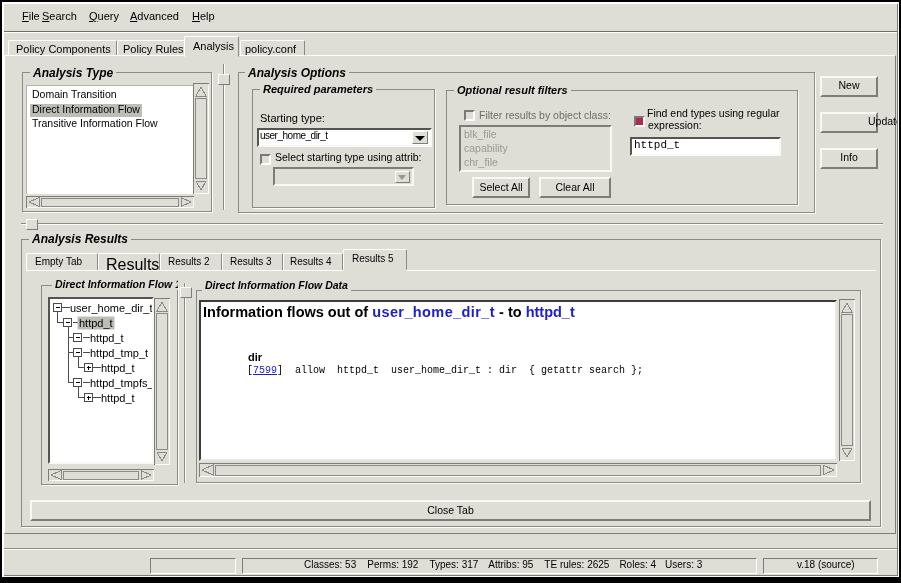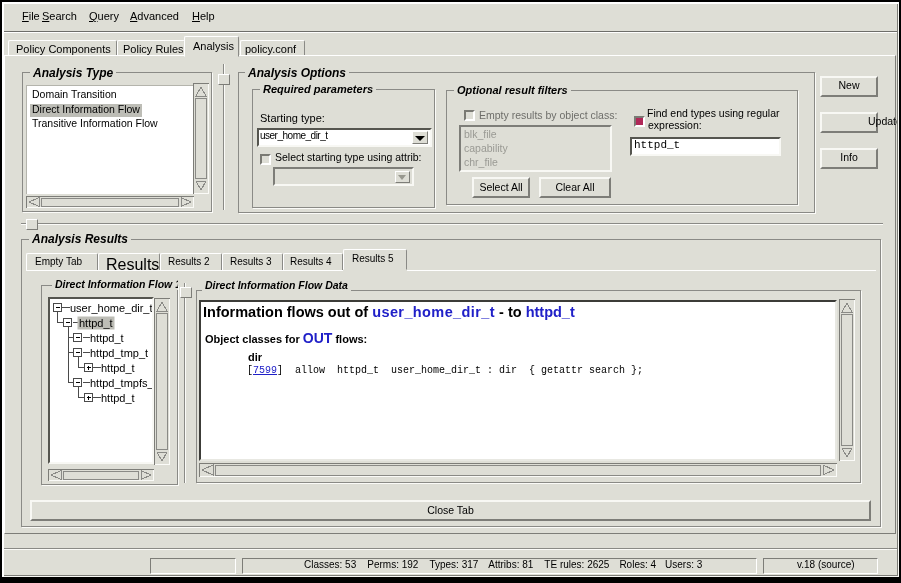--- a/index.html
+++ b/index.html
@@ -85,21 +85,21 @@
 
   <div class="abs" style="left:258px;top:152px;width:11px;height:11px;border:2px solid;border-color:#7a7a74 #ffffff #ffffff #7a7a74;background:#deded6;"></div>
   <div class="txt" style="left:273px;top:149px;">Select starting type using attrib:</div>
   <div class="abs sunken" style="left:271px;top:165px;width:141px;height:19px;background:#deded6;"></div>
   <div class="abs raised1" style="left:393px;top:169px;width:15px;height:12px;background:#deded6;"></div>
   <div class="abs" style="left:396px;top:173px;width:0;height:0;border:4px solid transparent;border-top:5px solid #98988f;"></div>
 
   <div class="abs groove" style="left:444px;top:88px;width:352px;height:115px;"></div>
   <div class="lbl" style="left:452px;top:82px;font-size:11px;">Optional result filters</div>
   <div class="abs" style="left:462px;top:108px;width:11px;height:11px;border:2px solid;border-color:#7a7a74 #ffffff #ffffff #7a7a74;background:#deded6;"></div>
-  <div class="txt" style="left:477px;top:107px;color:#6e6e6a;">Empty results by object class:</div>
+  <div class="txt" style="left:477px;top:107px;color:#6e6e6a;">Filter results by object class:</div>
   <div class="abs sunken" style="left:457px;top:123px;width:153px;height:47px;background:#deded6;"></div>
   <div class="txt" style="left:462px;top:126px;color:#9a9a94;">blk_file</div>
   <div class="txt" style="left:462px;top:140px;color:#9a9a94;">capability</div>
   <div class="txt" style="left:462px;top:154px;color:#9a9a94;">chr_file</div>
   <div class="btn" style="left:470px;top:175px;width:58px;height:21px;line-height:17px;">Select All</div>
   <div class="btn" style="left:537px;top:175px;width:72px;height:21px;line-height:17px;">Clear All</div>
 
   <div class="abs" style="left:632px;top:114px;width:11px;height:11px;border:2px solid;border-color:#7a7a74 #ffffff #ffffff #7a7a74;background:#b02858;"></div>
   <div class="txt" style="left:645px;top:105px;">Find end types using regular</div>
   <div class="txt" style="left:646px;top:117px;">expression:</div>
@@ -206,21 +206,20 @@
     <path d="M103 6 L93 1.5 V10.5 Z" fill="#deded6" stroke="#8a8a86"></path>
   </svg></div>
 
   <div class="abs" style="left:182px;top:281px;width:1px;height:200px;background:#8a8a86;box-shadow:1px 0 0 #fbfbf8;"></div>
   <div class="abs raised1" style="left:178px;top:285px;width:12px;height:11px;background:#deded6;"></div>
 
   <div class="abs groove" style="left:194px;top:288px;width:665px;height:193px;"></div>
   <div class="lbl" style="left:200px;top:277px;font-size:10.5px;">Direct Information Flow Data</div>
   <div class="abs sunken white" style="left:197px;top:298px;width:638px;height:161px;border-color:#3c3c38 #e8e8e2 #e8e8e2 #3c3c38;"></div>
   <div class="txt" style="left:201px;top:302px;font-size:14.5px;font-weight:bold;">Information flows out of <span class="blue" style="letter-spacing:0.4px;">user_home_dir_t</span> - to <span class="blue">httpd_t</span></div>
-  <div class="txt" style="left:203px;top:328px;font-size:11px;font-weight:bold;">Object classes for <span class="blue" style="font-size:14px;">OUT</span> flows:</div>
   <div class="txt" style="left:246px;top:349px;font-size:11px;font-weight:bold;">dir</div>
   <div class="txt mono" style="left:245px;top:363px;font-size:10px;">[<span class="blue" style="text-decoration:underline;">7599</span>]  allow  httpd_t  user_home_dir_t : dir  { getattr search };</div>
   <div class="abs" id="dt-vsb" style="left:837px;top:297px;width:16px;height:162px;"><svg width="16" height="162" shape-rendering="crispEdges">
     <rect x="0" y="0" width="16" height="162" fill="#deded6"></rect>
     <path d="M0.5 161.5 V0.5 H15.5" stroke="#7d7d78" fill="none"></path>
     <path d="M15.5 1 V161.5 H1" stroke="#fbfbf8" fill="none"></path>
     <path d="M8 4 L13 13 H3 Z" fill="#deded6" stroke="#8a8a86"></path>
     <rect x="2.5" y="15.5" width="11" height="131" fill="#deded6" stroke="#8a8a86"></rect>
     <path d="M8 158 L3 149 H13 Z" fill="#deded6" stroke="#8a8a86"></path>
   </svg></div>
@@ -232,21 +231,21 @@
     <rect x="16.5" y="2" width="605" height="10" fill="#deded6" stroke="#8a8a86"></rect>
     <path d="M635 7 L624 2 V12 Z" fill="#deded6" stroke="#8a8a86"></path>
   </svg></div>
 
   <div class="btn" style="left:28px;top:498px;width:841px;height:21px;line-height:17px;">Close Tab</div>
 
   <div class="abs" style="left:0;top:546px;width:897px;height:1px;background:#8a8a86;"></div>
   <div class="abs" style="left:0;top:547px;width:897px;height:1px;background:#fbfbf8;"></div>
   <div class="abs sunken1" style="left:148px;top:556px;width:86px;height:16px;"></div>
   <div class="abs sunken1" style="left:240px;top:556px;width:515px;height:16px;"></div>
-  <div class="txt" style="left:302px;top:557px;font-size:10px;">Classes: 53<span style="padding-left:11px;">Perms: 192</span><span style="padding-left:11px;">Types: 317</span><span style="padding-left:10px;">Attribs: 81</span><span style="padding-left:11px;">TE rules: 2625</span><span style="padding-left:10px;">Roles: 4</span><span style="padding-left:9px;">Users: 3</span></div>
+  <div class="txt" style="left:302px;top:557px;font-size:10px;">Classes: 53<span style="padding-left:11px;">Perms: 192</span><span style="padding-left:11px;">Types: 317</span><span style="padding-left:10px;">Attribs: 95</span><span style="padding-left:11px;">TE rules: 2625</span><span style="padding-left:10px;">Roles: 4</span><span style="padding-left:9px;">Users: 3</span></div>
   <div class="abs sunken1" style="left:761px;top:556px;width:115px;height:16px;"></div>
   <div class="txt" style="left:795px;top:557px;font-size:10px;">v.18 (source)</div>
 
   <div class="abs" style="left:0;top:0;width:897px;height:2px;background:#ffffff;"></div>
   <div class="abs" style="left:0;top:0;width:2px;height:575px;background:#ffffff;"></div>
   <div class="abs" style="left:895px;top:2px;width:1px;height:573px;background:#7d7d78;"></div>
   <div class="abs" style="left:896px;top:2px;width:1px;height:573px;background:#f8f8f4;"></div>
   <div class="abs" style="left:2px;top:573px;width:893px;height:1px;background:#7d7d78;"></div>
   <div class="abs" style="left:2px;top:574px;width:894px;height:1px;background:#f8f8f4;"></div>
 </div>

